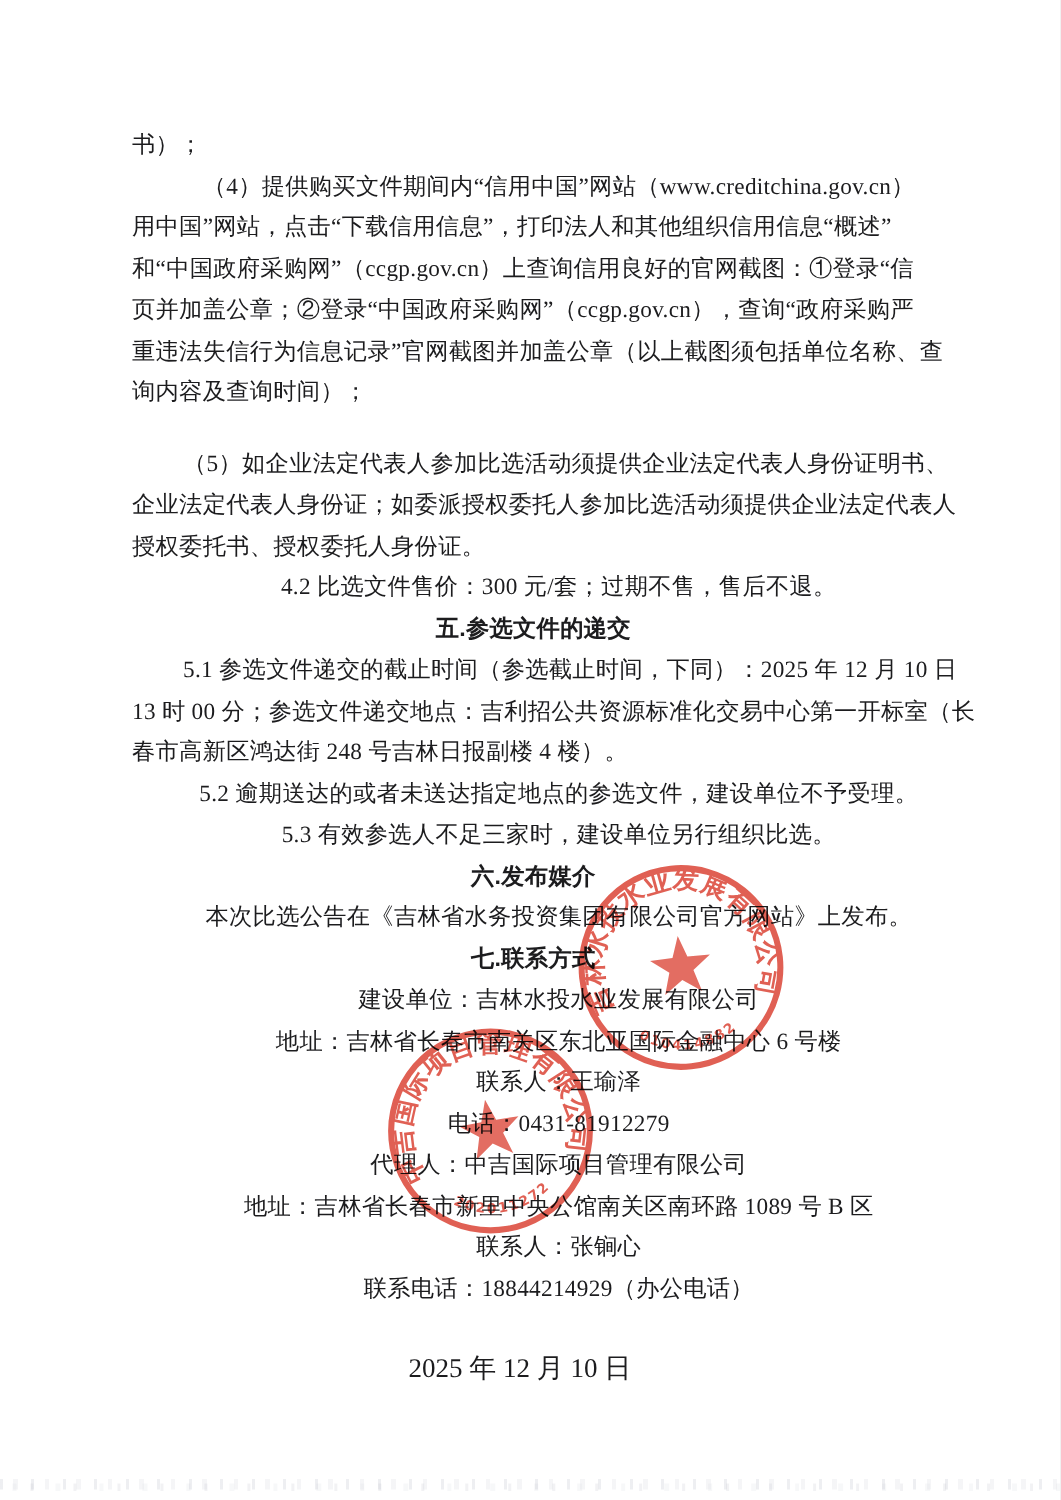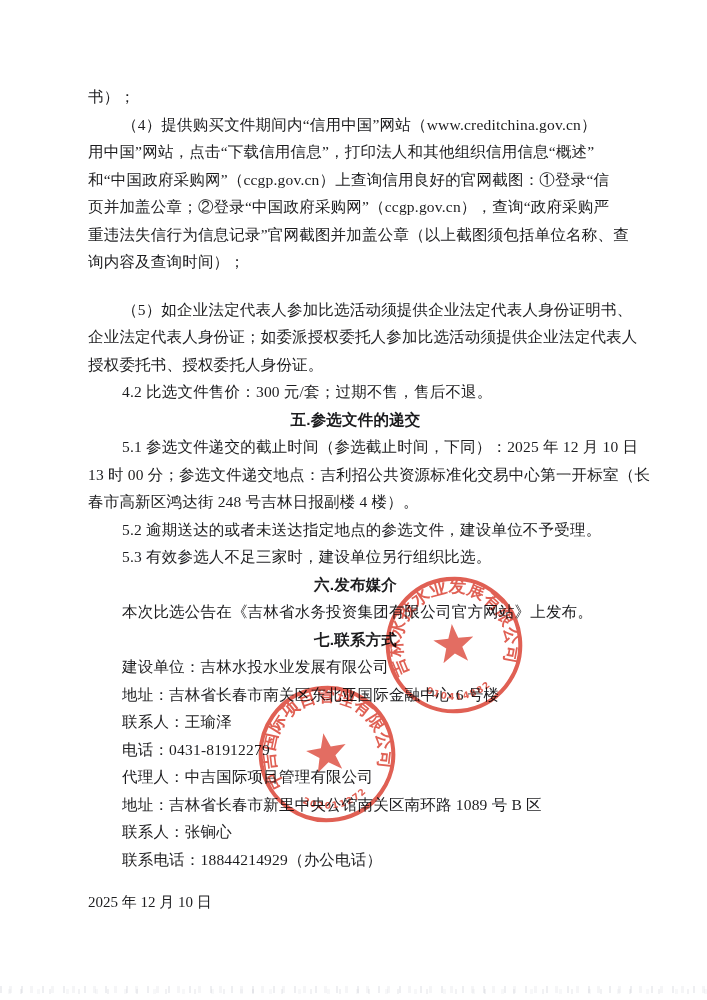--- a/index.html
+++ b/index.html
@@ -9,29 +9,29 @@
     font-family:"Liberation Serif","DejaVu Serif",serif;
     color:#1c1c1e;
   }
   .doc{
     position:absolute;left:88px;top:83px;width:535px;
   }
   .ln{
     height:27.5px;line-height:27.5px;font-size:15.5px;
     white-space:nowrap;letter-spacing:0.2px;
   }
-  .ln.ind{padding-left:34px;}
+  .ln.ind{padding-left:34px;text-align:center;}
   .ln.head{
     font-family:"Liberation Sans","DejaVu Sans",sans-serif;
     font-weight:bold;font-size:15.5px;text-align:center;
   }
   .ln.gap{margin-top:20px;}
   .date-line{
-    margin-top:22px;text-align:left;padding-right:18px;
-    font-size:15px;height:28px;line-height:28px;
+    margin-top:32px;text-align:center;padding-right:18px;
+    font-size:18px;height:28px;line-height:28px;
   }
   
   .seal{
     position:absolute;width:144px;height:144px;
     mix-blend-mode:multiply;opacity:0.88;
     pointer-events:none;
   }
   .seal-1{left:382px;top:573px;transform:rotate(-6deg);}
   .seal-2{left:255px;top:682px;transform:rotate(-10deg);}
   .seal .ring{fill:none;stroke:currentColor;stroke-width:4.2;}

